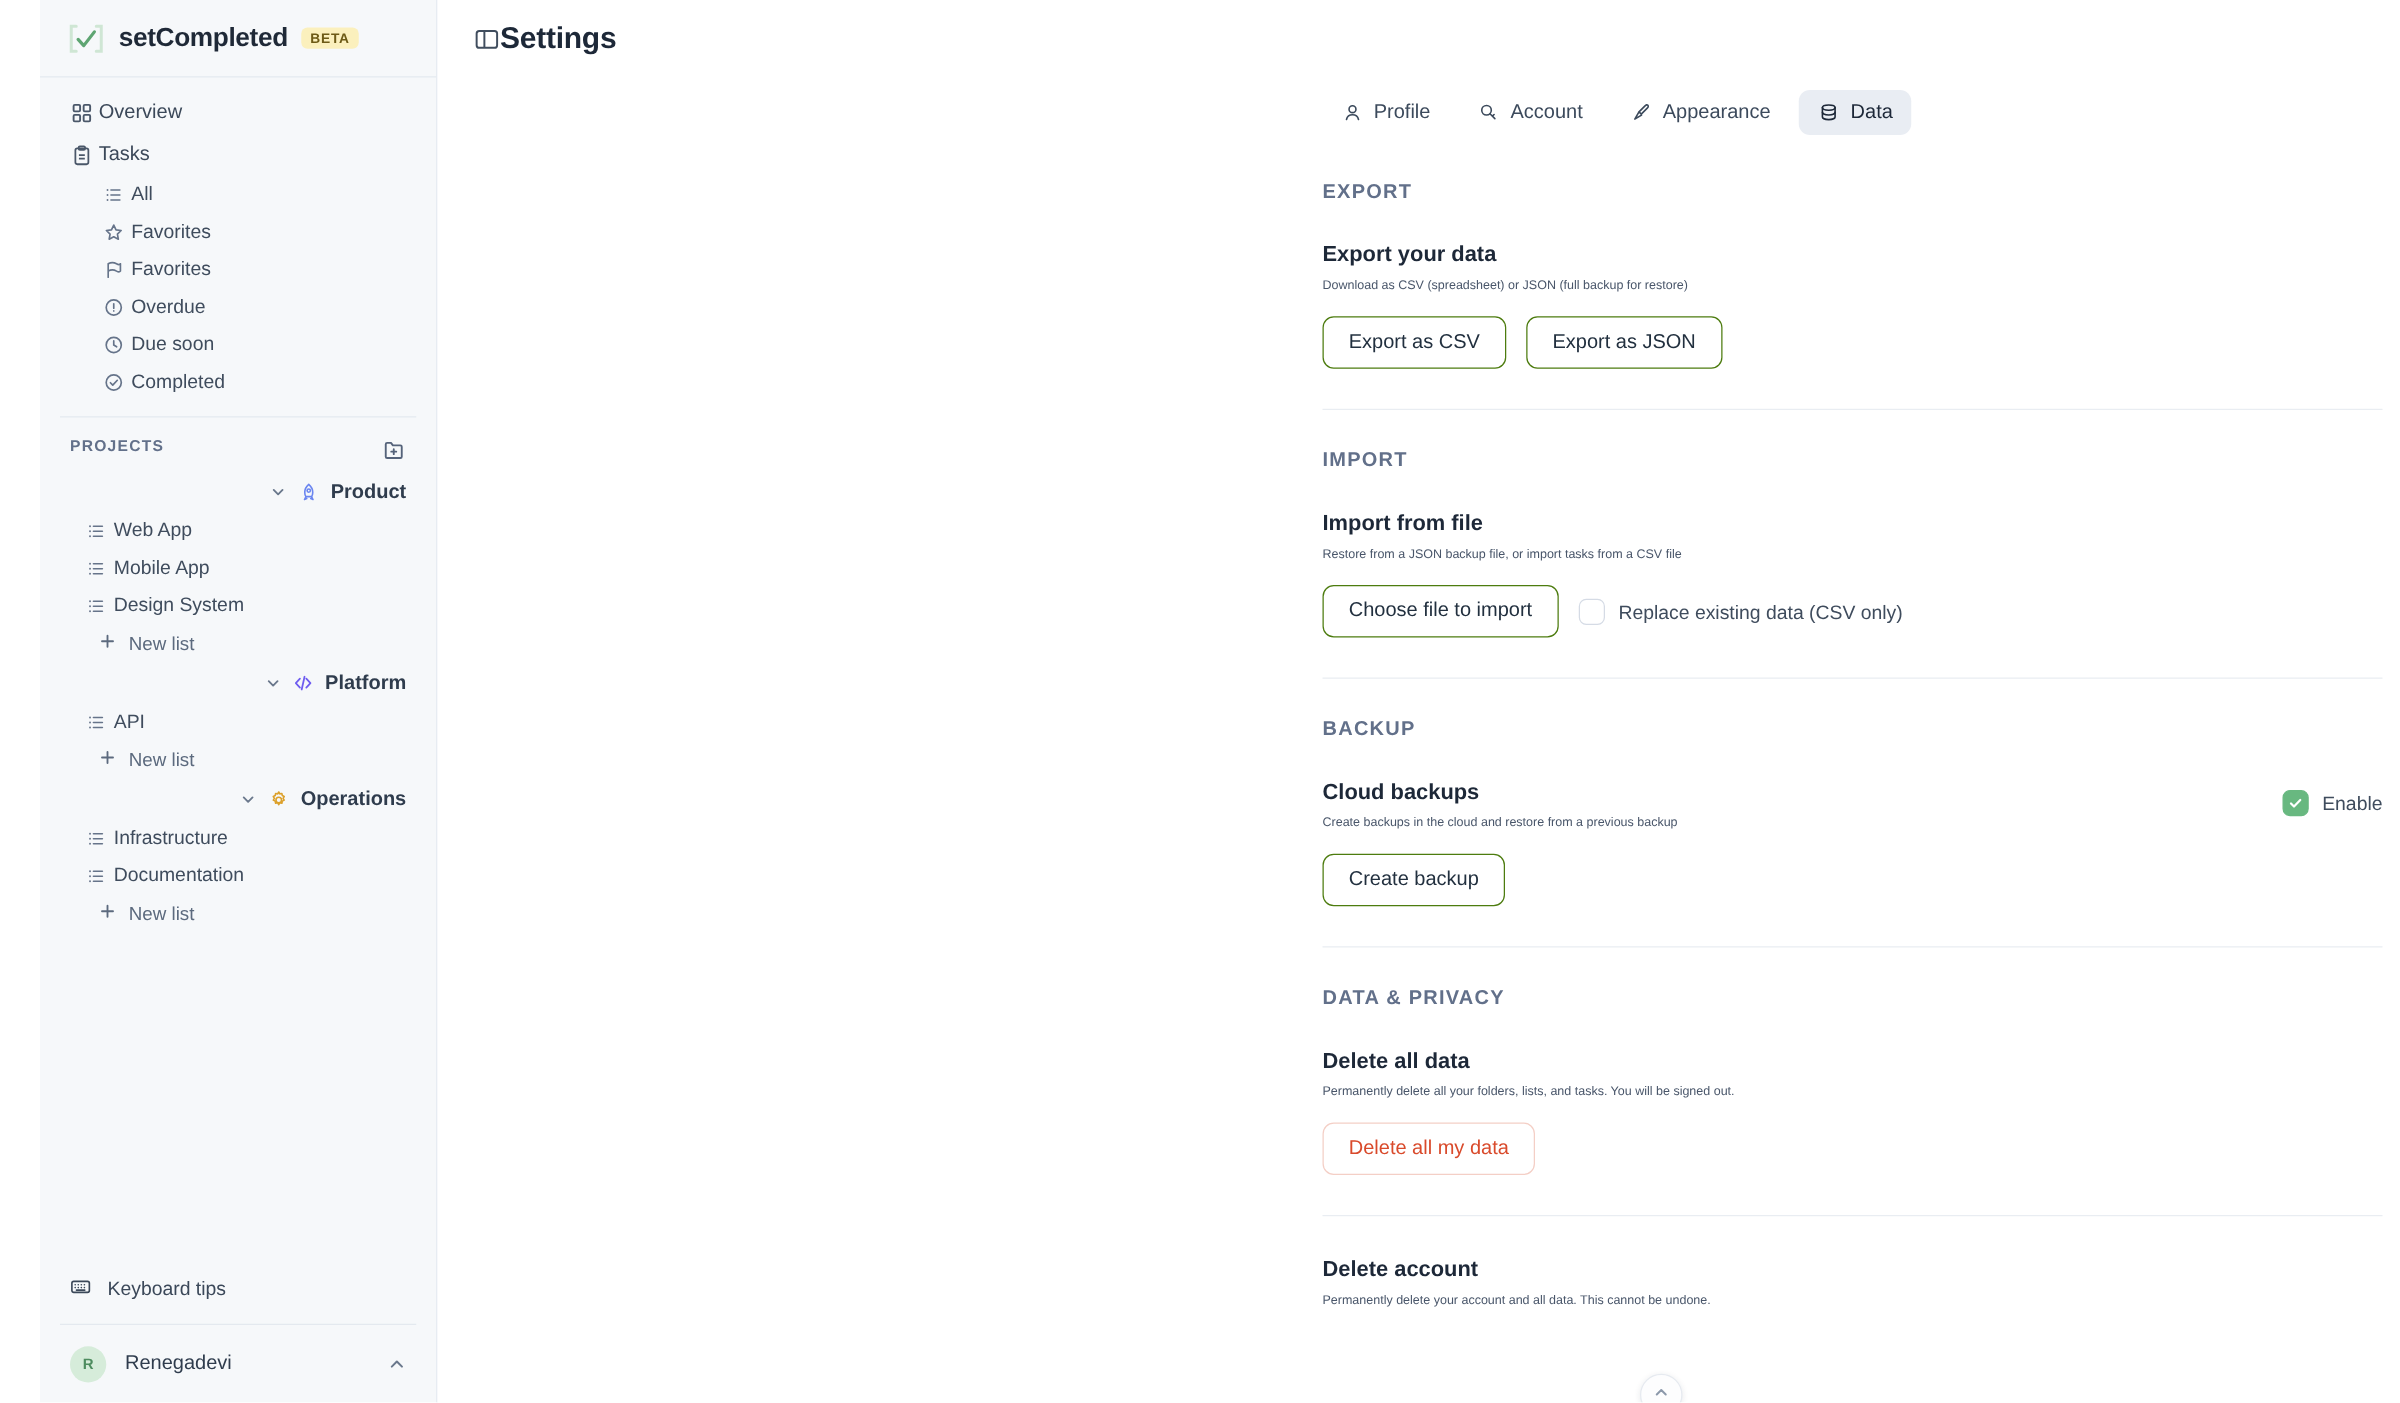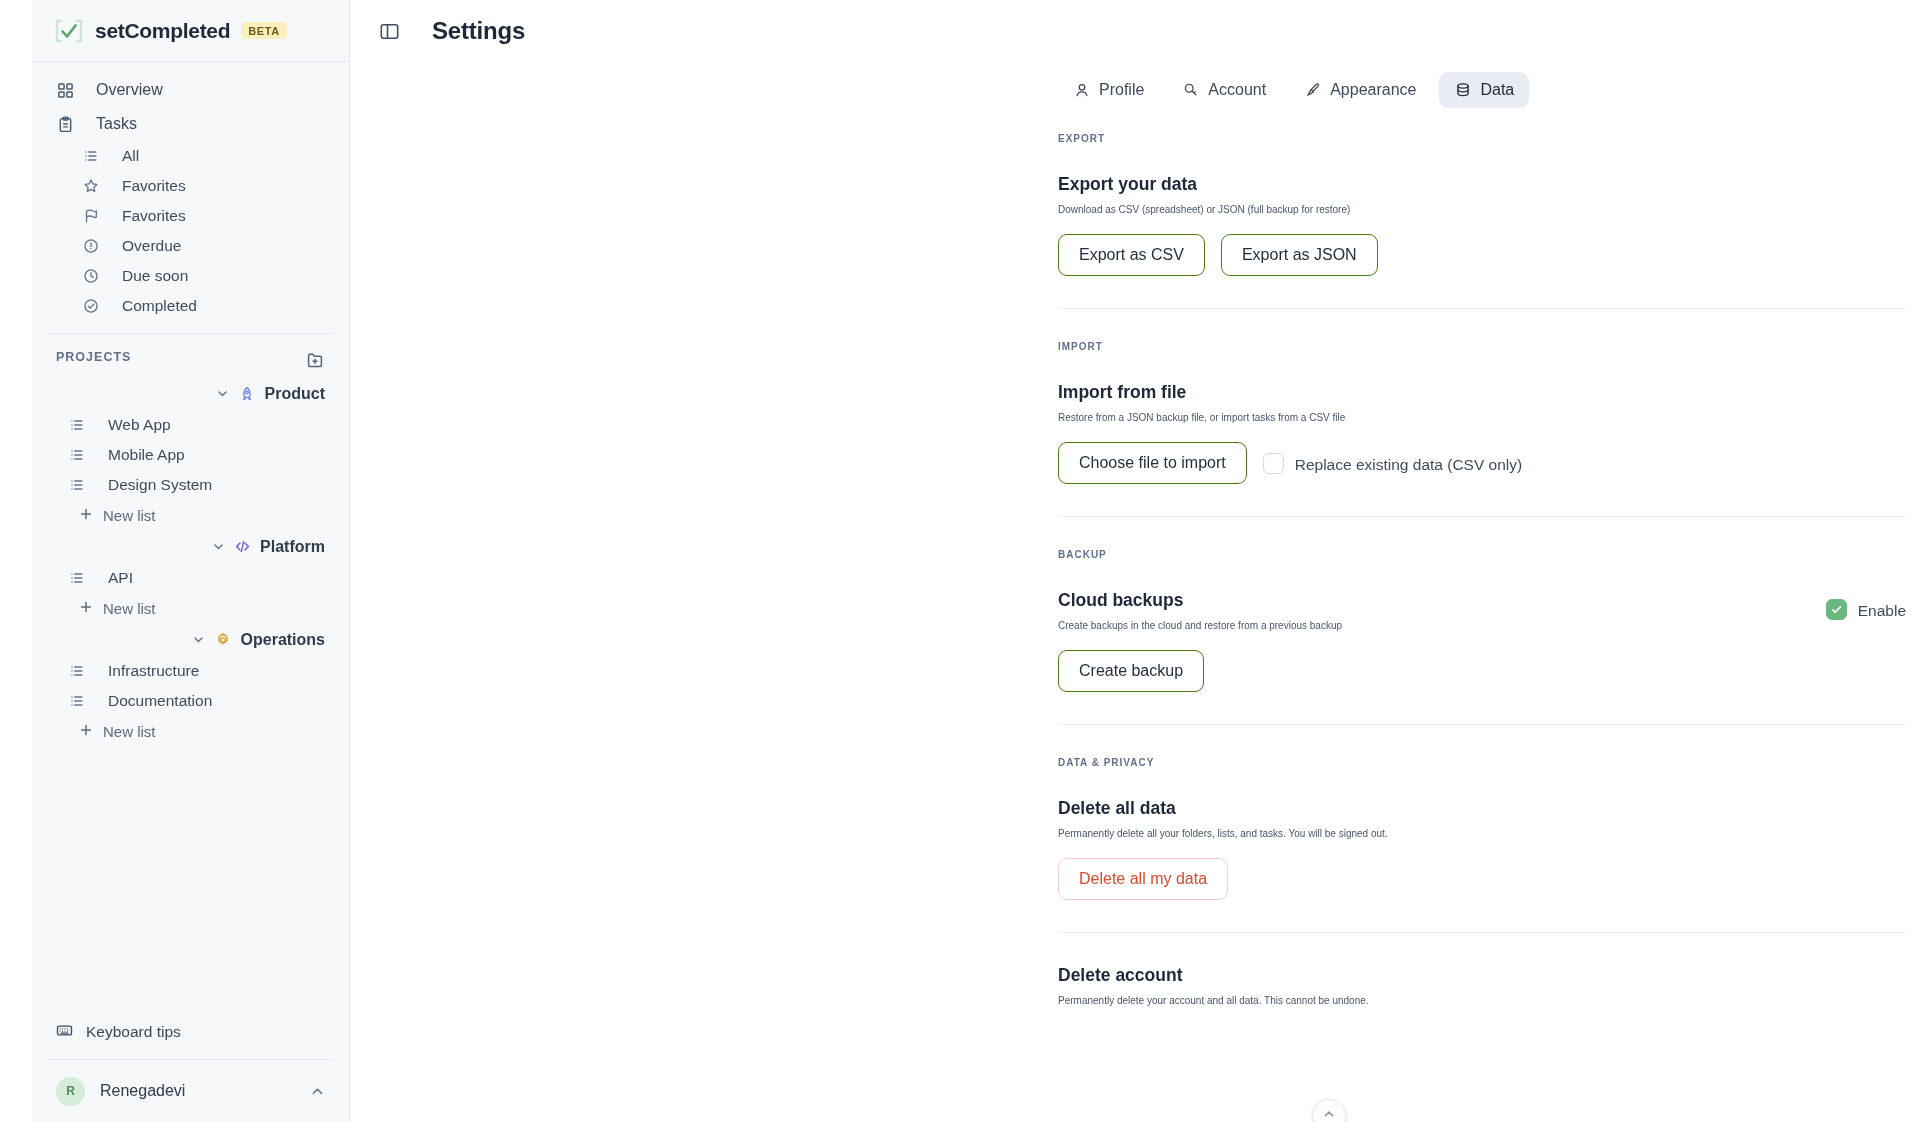--- a/index.html
+++ b/index.html
@@ -34,21 +34,21 @@
   .brand-name {
     font-size: 21px; font-weight: 700; color: #1f2937; letter-spacing: -0.3px;
   }
   .badge-beta {
     background: #fbf0bd; color: #6d5a16;
     font-size: 11px; font-weight: 700; letter-spacing: .6px;
     padding: 3px 7px 2px; border-radius: 5px;
   }
   .nav-section { padding: 11px 14px 0 14px; }
   .nav-item {
-    display: flex; align-items: center; gap: 22px;
+    display: flex; align-items: center; gap: 5px;
     height: 34px; padding: 0 10px;
     border-radius: 7px; cursor: pointer;
     font-size: 16px; color: #3b4859;
   }
   .nav-item .ic { width: 18px; height: 18px; display: flex; align-items: center; justify-content: center; flex: 0 0 18px; color: #4a5769; }
   .nav-item.sub { padding-left: 36px; font-size: 15.5px; color: #3f4c5d; height: 30px; }
   .nav-item.sub .ic { color: #66748a; }
 
   .divider { height: 1px; background: #e4e9ef; margin: 12px 16px 0 16px; }
 
@@ -93,42 +93,42 @@
     background: #d6ecda; color: #4e8c5f;
     display: flex; align-items: center; justify-content: center;
     font-size: 12px; font-weight: 700; flex: 0 0 29px;
   }
   .user-name { font-size: 16px; color: #2f3c4d; flex: 1 1 auto; }
   .user-chev { color: #6a788c; display:flex;align-items:center; }
 
   
   .main { flex: 1 1 auto; height: 1122px; position: relative; background: #fff; overflow: hidden; }
   .topbar {
-    height: 62px; display: flex; align-items: center; gap: 32px;
+    height: 62px; display: flex; align-items: center; gap: 0;
     padding: 0 28px;
   }
   .panel-toggle { width: 22px; height: 22px; color: #404d5e; cursor: pointer; display:flex;align-items:center;justify-content:center;}
   .page-title { font-size: 24px; font-weight: 600; color: #1d2838; letter-spacing: -0.2px; }
   .tabs {
     display: flex; align-items: center; gap: 8px;
     margin: 10px 0 0 708px;
   }
   .tab {
     display: flex; align-items: center; gap: 9px;
     height: 36px; padding: 0 15px; border-radius: 9px;
     font-size: 16px; color: #3c4a5c; cursor: pointer; background: transparent;
     border: none; font-family: inherit;
   }
   .tab.active { background: #e9edf3; color: #1d2838; }
   .tab .tic { width: 17px; height: 17px; display:flex;align-items:center;justify-content:center; }
 
   .sections { margin-left: 708px; width: 848px; padding-top: 25px; }
   .sec-label {
-    font-size: 10px; font-weight: 700; letter-spacing: 1px;
-    color: #62708a; margin-bottom: 30px;
+    font-size: 16px; font-weight: 700; letter-spacing: 1px;
+    color: #62708a; margin-bottom: 30px; margin-top: 12px;
   }
   .row-title { font-size: 17.5px; font-weight: 600; color: #1d2838; margin-bottom: 9px; }
   .row-desc { font-size: 10px; color: #49566a; margin-bottom: 19px; }
   .btn-row { display: flex; align-items: center; gap: 16px; }
   .btn {
     height: 42px; padding: 0 20px; border-radius: 9px;
     border: 1px solid #4d7c0f; background: #fff;
     font-size: 16px; color: #22303f; cursor: pointer;
     font-family: inherit; display: inline-flex; align-items: center;
   }

